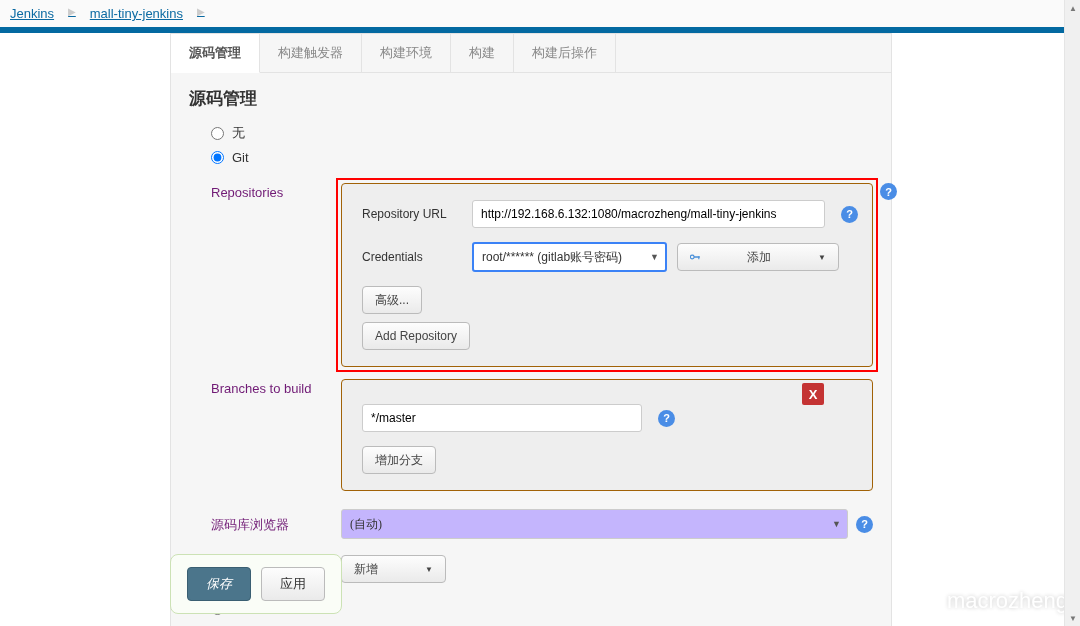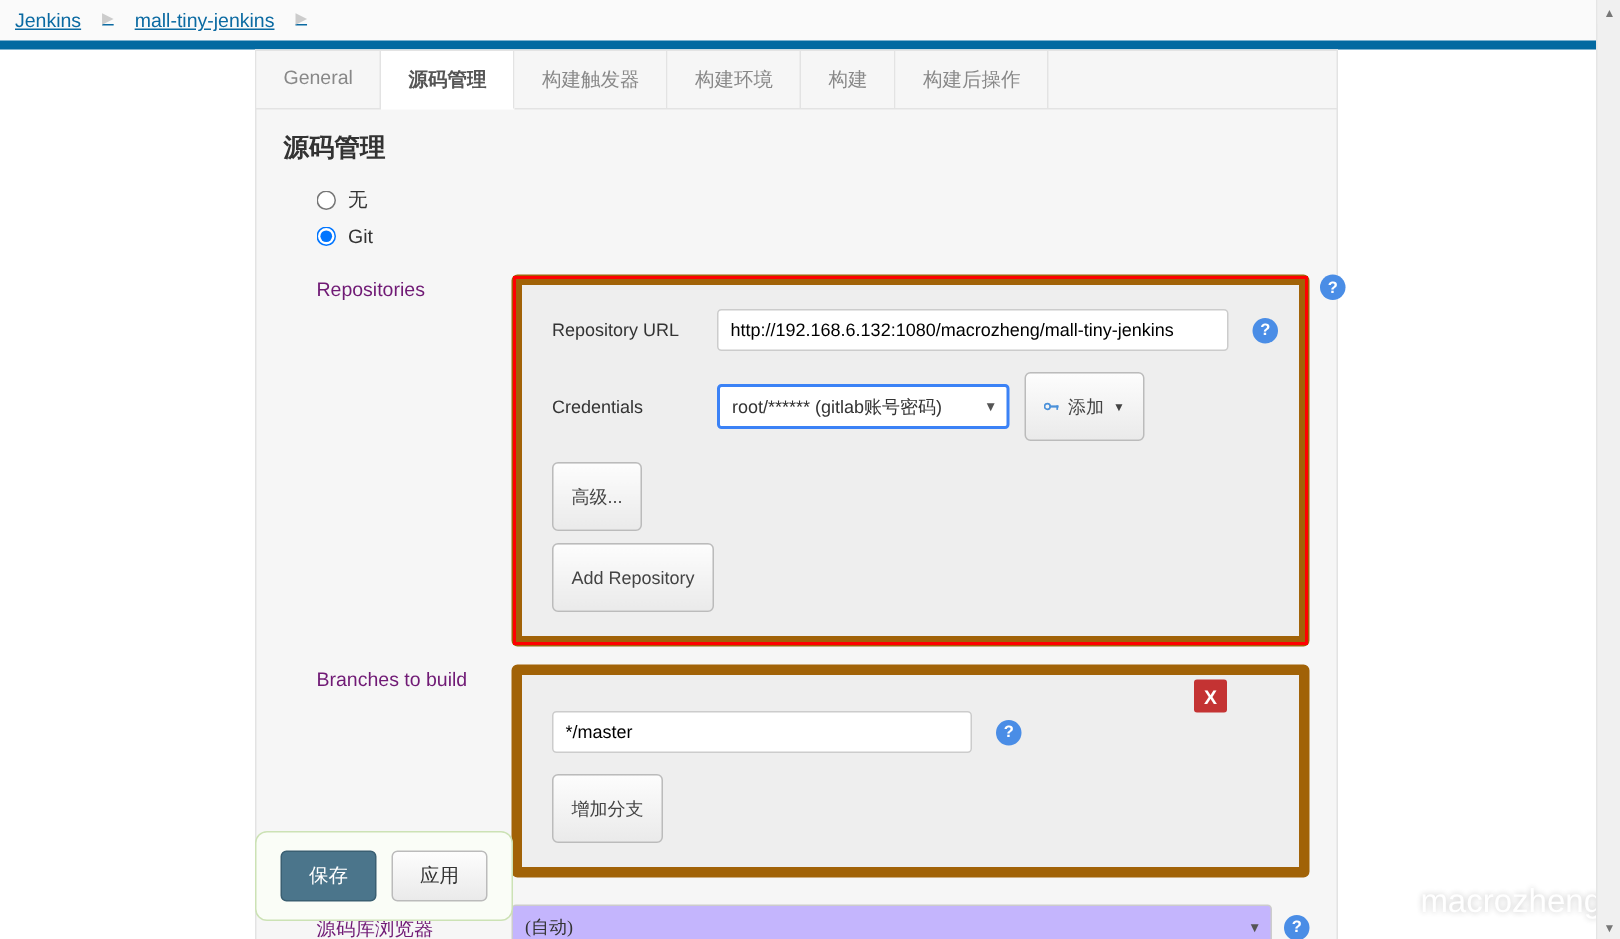--- a/index.html
+++ b/index.html
@@ -20,42 +20,42 @@
     
     .radio-row { display: flex; align-items: center; margin: 8px 0 8px 22px; font-size: 13px; color: #333; }
     .radio-row input[type=radio] { margin-right: 8px; }
     
     .group { display: flex; margin-top: 18px; position: relative; }
     .group-label { width: 130px; padding-top: 2px; color: #701a75; font-size: 13px; margin-left: 22px; }
     .group-body { flex: 1; position: relative; }
     
     .help-icon { width: 17px; height: 17px; border-radius: 50%; background: #4a8de6; color: #fff; display: inline-flex; align-items: center; justify-content: center; font-size: 11px; font-weight: bold; cursor: pointer; position: absolute; }
     
-    .hetu-block { background: #eee; border: 7px solid #a16207; border-radius: 4px; padding: 16px 20px 16px 20px; position: relative; }
+    .hetu-block { background: #eee; border: 1px solid #a16207; border-radius: 4px; padding: 16px 20px 16px 20px; position: relative; }
     .red-box { position: absolute; top: -6px; left: -6px; right: -6px; bottom: -6px; border: 2px solid red; pointer-events: none; }
     
     .form-row { display: flex; align-items: center; margin-bottom: 14px; position: relative; }
     .form-row-label { width: 110px; font-size: 12px; color: #333; }
     .text-input { flex: 1; height: 28px; border: 1px solid #ccc; border-radius: 3px; padding: 0 8px; font-size: 12px; background: #fff; max-width: 360px; }
     .select-box { height: 30px; border: 2px solid #3b82f6; border-radius: 3px; padding: 0 22px 0 8px; font-size: 12px; background: #fff; width: 195px; position: relative; display: flex; align-items: center; }
     .select-caret { position: absolute; right: 6px; top: 50%; transform: translateY(-50%); font-size: 9px; color: #555; }
     
-    .btn { display: inline-flex; align-items: center; height: 46px; padding: 0 12px; background: linear-gradient(#fdfdfd, #eaeaea); border: 1px solid #bbb; border-radius: 4px; font-size: 12px; color: #444; cursor: pointer; }
+    .btn { display: inline-flex; align-items: center; height: 28px; padding: 0 12px; background: linear-gradient(#fdfdfd, #eaeaea); border: 1px solid #bbb; border-radius: 4px; font-size: 12px; color: #444; cursor: pointer; gap: 41px; }
     .btn-caret { margin-left: 6px; font-size: 8px; }
     .key-icon { display: inline-block; width: 12px; height: 8px; margin-right: 4px; }
     
     .right-actions { display: flex; margin-top: 8px; gap: 8px; }
     
     .red-close { position: absolute; top: 3px; right: 48px; width: 22px; height: 22px; background: #c43333; color: #fff; display: flex; align-items: center; justify-content: center; font-size: 13px; font-weight: bold; border-radius: 2px; cursor: pointer; }
     
     .repo-browser-group { display: flex; align-items: center; margin-top: 18px; position: relative; }
     .full-select { flex: 1; height: 30px; border: 1px solid #ccc; border-radius: 3px; padding: 0 22px 0 8px; font-size: 12px; background: #c4b5fd; position: relative; display: flex; align-items: center; font-family: Liberation Serif, serif; }
     
     .footer-bar { position: absolute; left: 170px; bottom: 12px; display: flex; gap: 10px; background: #fafdf7; border: 1px solid #cce2b5; border-radius: 8px; padding: 12px 16px; }
-    .btn-primary { background: #4b758b; color: #fff; border: 1px solid #3a5f72; height: 34px; padding: 0 18px; border-radius: 4px; cursor: pointer; font-size: 13px; }
+    .btn-primary { background: #4b758b; color: #fff; border: 1px solid #3a5f72; height: 34px; padding: 0 18px; border-radius: 4px; cursor: pointer; font-size: 13px; font-style: italic; }
     .btn-secondary { background: linear-gradient(#fdfdfd, #eaeaea); color: #333; border: 1px solid #bbb; height: 34px; padding: 0 18px; border-radius: 4px; cursor: pointer; font-size: 13px; }
     
     .watermark { position: absolute; right: 12px; bottom: 10px; display: flex; align-items: center; color: #fff; font-size: 22px; font-weight: 300; opacity: 0.6; pointer-events: none; text-shadow: 0 0 4px rgba(0,0,0,0.4); }
     .wm-icon { width: 36px; height: 30px; margin-right: 8px; }
     
     .scroll-track { position: absolute; right: 0; top: 0; bottom: 0; width: 16px; background: #f0f0f0; border-left: 1px solid #e5e5e5; }
     .scroll-up-btn, .scroll-down-btn { width: 16px; height: 16px; background: #f0f0f0; display: flex; align-items: center; justify-content: center; font-size: 8px; color: #777; position: absolute; cursor: pointer; }
     .scroll-up-btn { top: 0; }
     .scroll-down-btn { bottom: 0; }
   </style>
@@ -64,21 +64,20 @@
 
 <div class="breadcrumb">
   <span class="breadcrumb-item">Jenkins</span>
   <span class="breadcrumb-sep">▶</span>
   <span class="breadcrumb-item">mall-tiny-jenkins</span>
   <span class="breadcrumb-sep">▶</span>
 </div>
 
 <div class="main">
   <div class="tabs">
-    <div class="tab">General</div>
     <div class="tab active">源码管理</div>
     <div class="tab">构建触发器</div>
     <div class="tab">构建环境</div>
     <div class="tab">构建</div>
     <div class="tab">构建后操作</div>
   </div>
 
   <div class="config-pane">
     <div class="section-title">源码管理</div>
 

